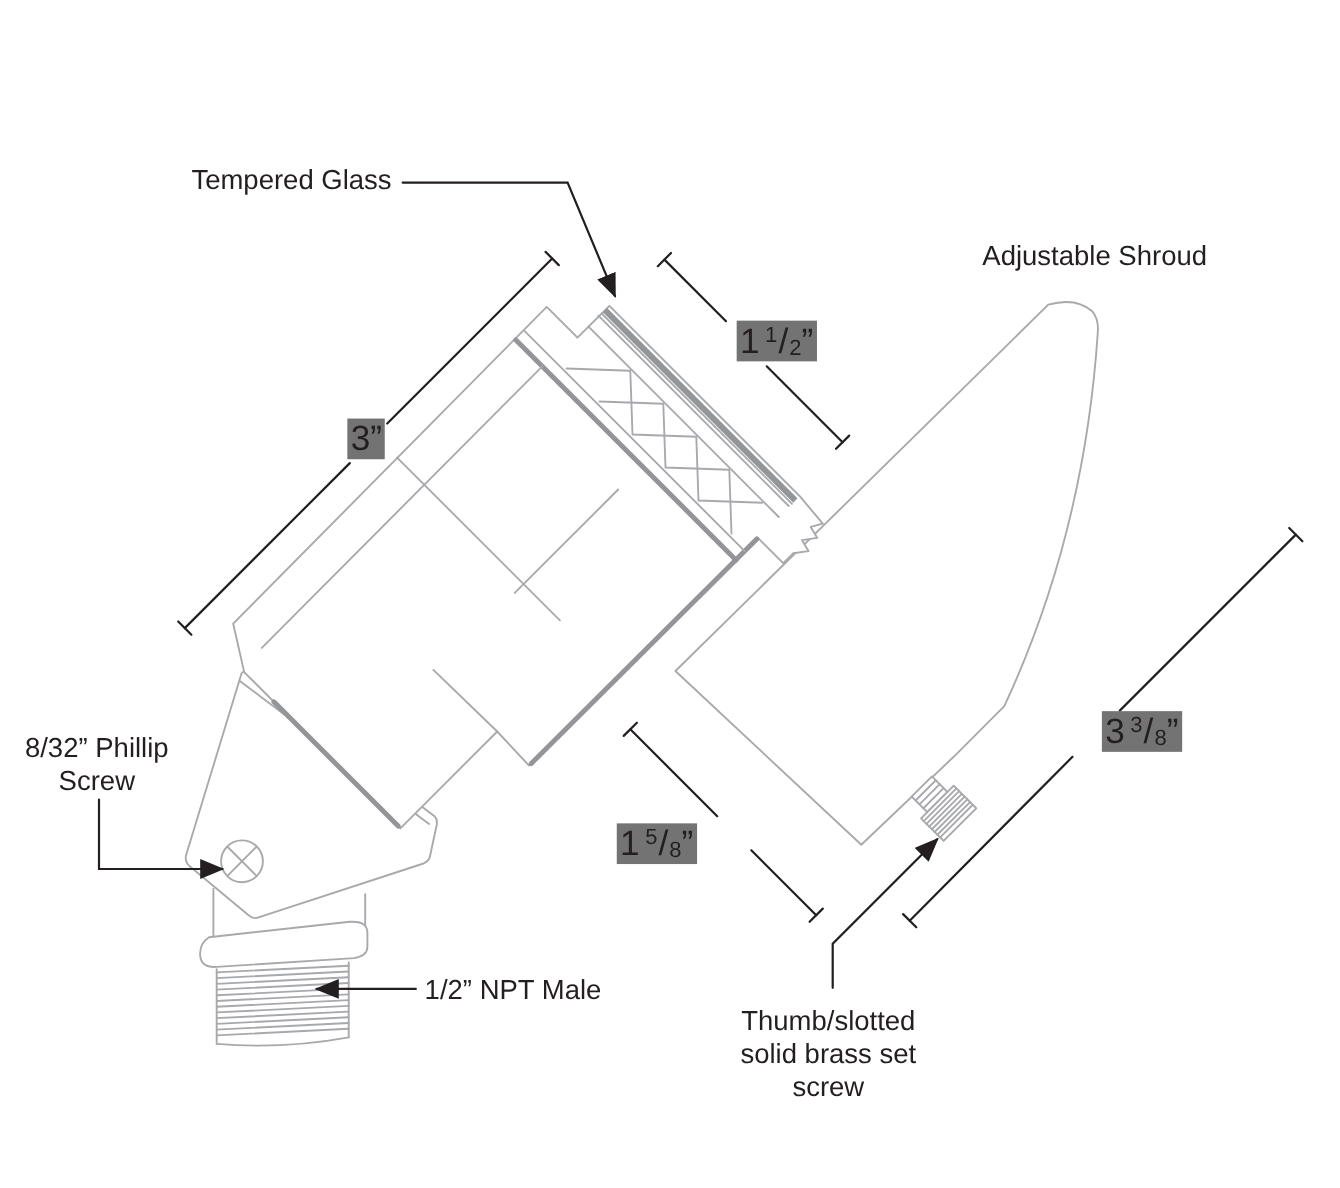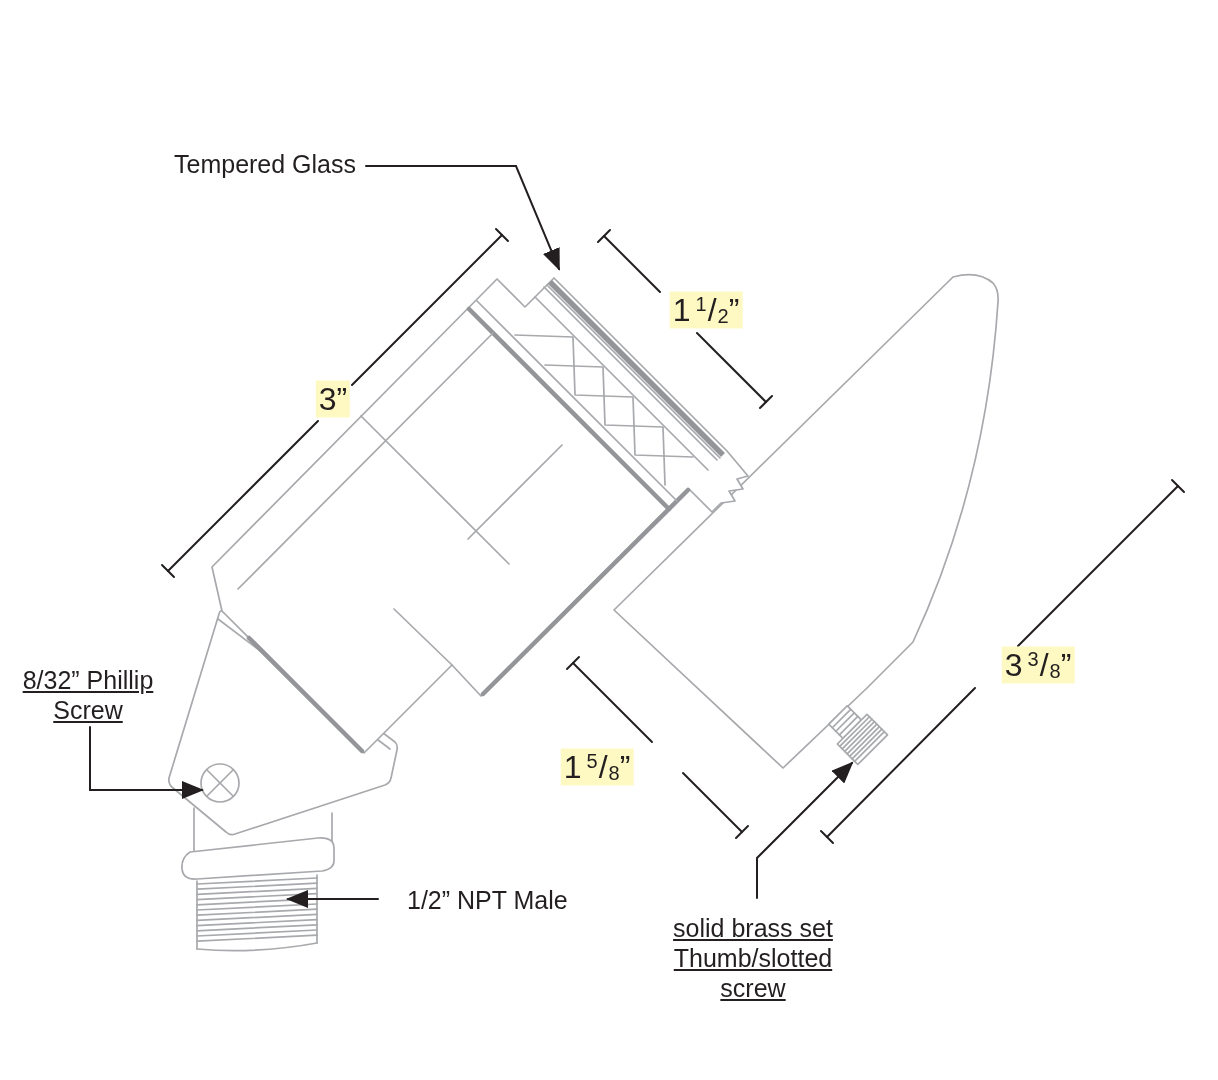--- a/index.html
+++ b/index.html
@@ -14,24 +14,24 @@
   }
   #art{position:absolute;left:0;top:0;}
   .ln{fill:none;stroke:var(--c-gray);stroke-width:1.7px;stroke-linejoin:round;stroke-linecap:round;}
   .lnf{fill:#fff;stroke:var(--c-gray);stroke-width:1.7px;stroke-linejoin:round;stroke-linecap:round;}
   .tk{fill:none;stroke:var(--c-graythick);stroke-width:4.5px;stroke-linecap:round;}
   .gl{fill:none;stroke:var(--c-graythick);stroke-width:5.5px;stroke-linecap:butt;}
   .dk{fill:none;stroke:var(--c-dark);stroke-width:2px;stroke-linecap:round;stroke-linejoin:miter;}
   .label{
     position:absolute;font-size:25px;line-height:30px;white-space:pre;color:var(--c-dark);
   }
-  .label.center{text-align:center;white-space:normal;text-decoration:underline;}
+  .label.center{text-align:center;white-space:normal;}
   .dim{
     position:absolute;font-size:32px;transform:translate(-50%,-50%);
-    background:#fef9c3;padding:0 3px;white-space:nowrap;
+    background:#737373;padding:0 3px;white-space:nowrap;
   }
   .dim sup{font-size:20px;position:relative;top:-0.5em;vertical-align:baseline;margin-left:5px;}
   .dim sub{font-size:20px;position:relative;top:0.1em;vertical-align:baseline;}
   .dim .fs{font-size:32px;margin:0 1px;}
 </style>
 </head>
 <body>
 
 <div id="stage">
 
@@ -169,31 +169,32 @@
         <line class="dk" x1="1178" y1="466" x2="1018" y2="626"></line>
         <line class="dk" x1="975" y1="668" x2="827" y2="817"></line>
         <line class="dk" x1="1172" y1="460" x2="1184" y2="472"></line>
         <line class="dk" x1="821" y1="811" x2="833" y2="823"></line>
       </g>
     </g>
   </svg>
 
   <div class="label" style="left:174px;top:129px">Tempered Glass</div>
 
+  <div class="label" style="left:893px;top:198px">Adjustable Shroud</div>
 
   <div class="label center" style="left:7px;top:645px;width:162px">
     <div>8/32” Phillip</div>
     <div>Screw</div>
   </div>
 
-  <div class="label" style="left:407px;top:865px">1/2” NPT Male</div>
+  <div class="label" style="left:386px;top:865px">1/2” NPT Male</div>
 
   <div class="label center" style="left:658px;top:893px;width:190px">
+    <div>Thumb/slotted</div>
     <div>solid brass set</div>
-    <div>Thumb/slotted</div>
     <div>screw</div>
   </div>
 
   <div class="dim nofrac" style="left:333px;top:379px">
     <span>3</span><span>”</span>
   </div>
 
   <div class="dim" style="left:706px;top:290px">
     <span>1</span><sup>1</sup><span class="fs">/</span><sub>2</sub><span>”</span>
   </div>

